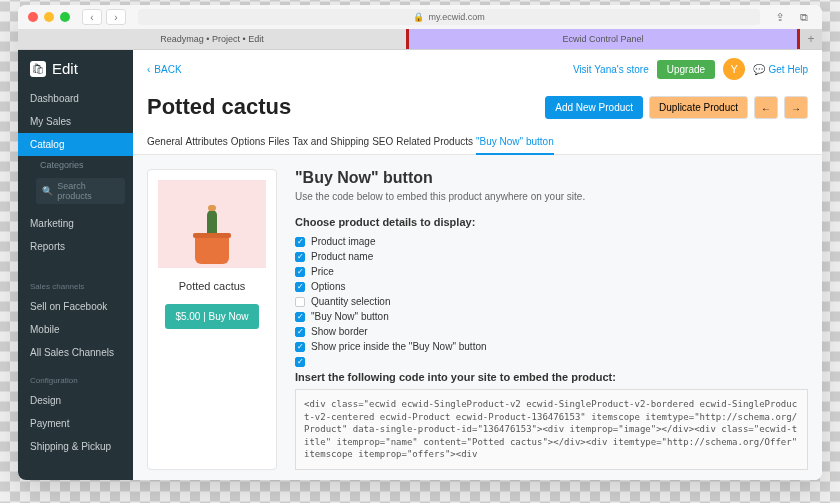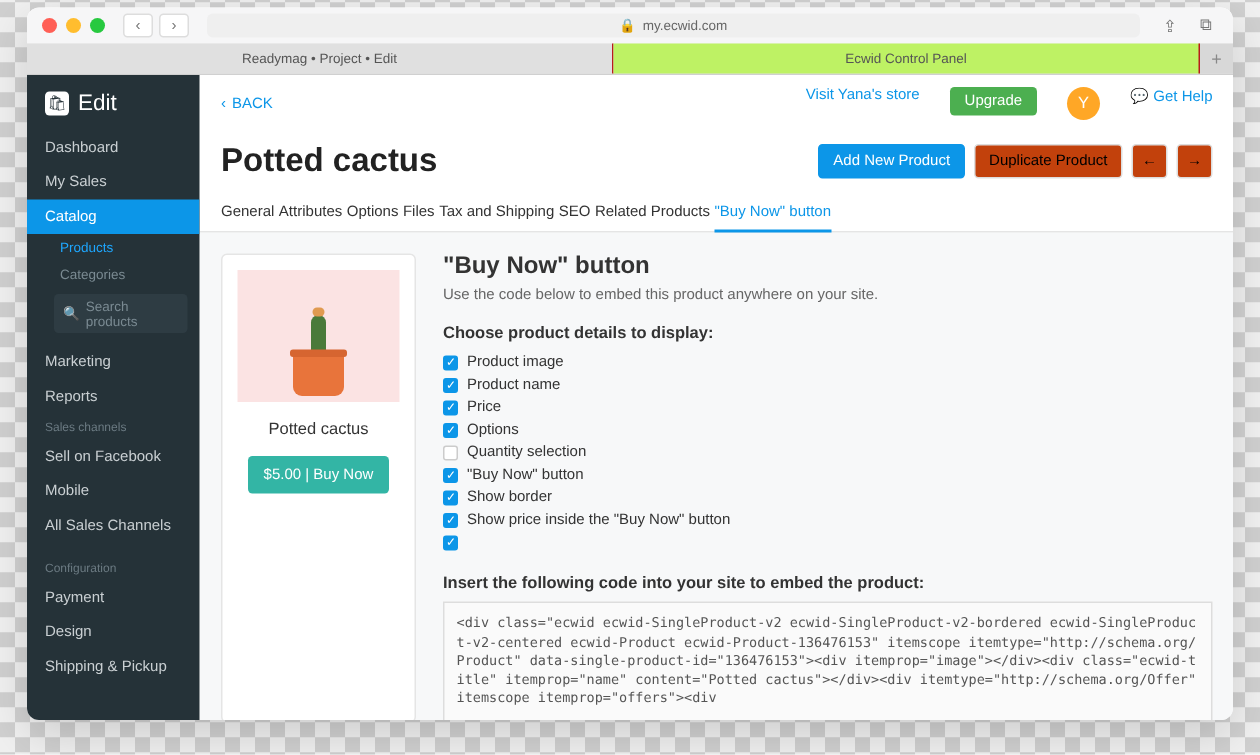--- a/index.html
+++ b/index.html
@@ -10,45 +10,45 @@
 .tl { width: 10px; height: 10px; border-radius: 50%; }
 .tl-red { background: #ff5f56; }
 .tl-yellow { background: #ffbd2e; }
 .tl-green { background: #27c93f; }
 .nav-btns { display: flex; gap: 4px; margin-left: 12px; }
 .nav-btn { width: 20px; height: 16px; border: 1px solid #ddd; border-radius: 3px; background: #fff; display: flex; align-items: center; justify-content: center; font-size: 10px; color: #777; }
 .url-bar { flex: 1; margin: 0 12px; background: #efefef; border-radius: 4px; height: 16px; display: flex; align-items: center; justify-content: center; font-size: 9px; color: #666; gap: 4px; }
 .url-actions { display: flex; gap: 8px; }
 .url-act { width: 16px; height: 16px; display: flex; align-items: center; justify-content: center; color: #777; font-size: 11px; }
 .tabs-row { height: 21px; background: #ececec; display: flex; border-bottom: 1px solid #d0d0d0; }
-.tab { flex: 1; font-size: 9px; display: flex; align-items: center; justify-content: center; color: #555; border-right: 1px solid #b91c1c; background: #e0e0e0; }
-.tab.active { background: #bef264; }
+.tab { flex: 1; font-size: 9px; display: flex; align-items: center; justify-content: center; color: #555; border-right: 3px solid #b91c1c; background: #e0e0e0; }
+.tab.active { background: #c4b5fd; }
 .tab-add { width: 22px; display: flex; align-items: center; justify-content: center; color: #888; font-size: 12px; background: #d8d8d8;}
 .app { flex: 1; display: flex; overflow: hidden; }
 .sidebar { width: 115px; background: #253238; color: #c9cfd2; font-size: 10px; display: flex; flex-direction: column; overflow-y: auto; }
 .logo { padding: 10px 12px; display: flex; align-items: center; gap: 6px; color: #fff; font-size: 15px; font-weight: 500; }
 .logo-icon { width: 16px; height: 16px; background: #fff; border-radius: 3px; display: flex; align-items: center; justify-content: center; color: #253238; font-size: 10px; }
 .side-head { padding: 4px 12px; font-size: 8px; color: #6b7a82; }
 .side-item { padding: 6px 12px; cursor: pointer; }
 .side-item.active { background: #0c96e8; color: #fff; }
 .side-sub { padding: 4px 12px 4px 22px; color: #7a8a92; font-size: 9px; }
 .side-sub.active { color: #1ea7ff; }
 .side-search { margin: 4px 8px 8px 18px; background: #2e3c43; border-radius: 3px; padding: 3px 6px; font-size: 9px; color: #7a8a92; display: flex; align-items: center; gap: 4px; }
 .main { flex: 1; background: #f7f8f9; overflow-y: auto; }
 .topbar { background: #fff; padding: 8px 14px; display: flex; align-items: center; justify-content: space-between; }
 .back { color: #0c96e8; font-size: 10px; display: flex; align-items: center; gap: 4px; }
-.top-right { display: flex; align-items: flex-start; gap: 20px; font-size: 10px; }
+.top-right { display: flex; align-items: center; gap: 8px; font-size: 10px; }
 .visit-link { color: #0c96e8; }
 .upgrade { background: #4caf50; color: #fff; padding: 4px 10px; border-radius: 3px; font-size: 10px; }
 .avatar { width: 22px; height: 22px; border-radius: 50%; background: #ffa726; display: flex; align-items: center; justify-content: center; color: #fff; font-size: 11px; }
 .help { color: #0c96e8; display: flex; align-items: center; gap: 3px; }
 .header-row { background: #fff; padding: 6px 14px 10px; display: flex; align-items: center; justify-content: space-between; }
 .h1 { font-size: 22px; font-weight: 700; color: #222; }
 .header-acts { display: flex; gap: 6px; }
-.btn { padding: 5px 9px; border-radius: 3px; font-size: 10px; border: 1px solid #ddd; background: #c2410c; display: flex; align-items: center; justify-content: center; }
+.btn { padding: 5px 9px; border-radius: 3px; font-size: 10px; border: 1px solid #ddd; background: #fdba74; display: flex; align-items: center; justify-content: center; }
 .btn-primary { background: #0c96e8; color: #fff; border-color: #0c96e8; }
 .btn-sq { width: 24px; }
 .tabs-nav { background: #fff; padding: 0 14px; display: flex; gap: 3px; font-size: 10px; color: #333; border-bottom: 1px solid #e5e5e5; }
 .tabnav-item { padding: 6px 0; cursor: pointer; }
 .tabnav-item.active { color: #0c96e8; border-bottom: 2px solid #0c96e8; margin-bottom: -1px; }
 .content { padding: 14px; display: flex; gap: 18px; }
 .product-card { width: 130px; background: #fff; border: 1px solid #e5e5e5; border-radius: 4px; padding: 10px; text-align: center; }
 .product-img { width: 100%; height: 88px; background: #fbe3e3; position: relative; display: flex; align-items: flex-end; justify-content: center; overflow: hidden; }
 .pot { width: 34px; height: 28px; background: #e8743b; border-radius: 0 0 6px 6px; position: relative; margin-bottom: 4px;}
 .pot:before { content: ""; position: absolute; top: -3px; left: -2px; right: -2px; height: 5px; background: #d66530; border-radius: 2px;}
@@ -98,35 +98,34 @@
 
   <div class="app">
     <div class="sidebar">
       <div class="logo">
         <div class="logo-icon">🛍</div>
         <span>Edit</span>
       </div>
       <div class="side-item">Dashboard</div>
       <div class="side-item">My Sales</div>
       <div class="side-item active">Catalog</div>
-      <div class="side-sub active">Products</div>
       <div class="side-sub">Categories</div>
       <div class="side-search">
         <span>🔍</span>
         <span>Search products</span>
       </div>
       <div class="side-item">Marketing</div>
       <div class="side-item">Reports</div>
-      <div class="side-head" style="margin-top:0">Sales channels</div>
+      <div class="side-head" style="margin-top:20px">Sales channels</div>
       <div class="side-item">Sell on Facebook</div>
       <div class="side-item">Mobile</div>
       <div class="side-item">All Sales Channels</div>
       <div class="side-head" style="margin-top:8px">Configuration</div>
+      <div class="side-item">Design</div>
       <div class="side-item">Payment</div>
-      <div class="side-item">Design</div>
       <div class="side-item">Shipping &amp; Pickup</div>
 
     </div>
 
     <div class="main">
       <div class="topbar">
         <div class="back">
           <span>‹</span>
           <span>BACK</span>
         </div>
@@ -211,20 +210,20 @@
               </div>
               <div class="cb-row">
                 <div class="cb"></div>
                 <span>Show price inside the "Buy Now" button</span>
               </div>
               <div class="cb-row">
                 <div class="cb"></div>
               </div>
             </div>
 
-          <h3 style="margin-top:14px">Insert the following code into your site to embed the product:</h3>
+          <h3 style="margin-top:2px">Insert the following code into your site to embed the product:</h3>
           <div class="code-box">&lt;div class="ecwid ecwid-SingleProduct-v2 ecwid-SingleProduct-v2-bordered ecwid-SingleProduct-v2-centered ecwid-Product ecwid-Product-136476153" itemscope itemtype="http://schema.org/Product" data-single-product-id="136476153"&gt;&lt;div itemprop="image"&gt;&lt;/div&gt;&lt;div class="ecwid-title" itemprop="name" content="Potted cactus"&gt;&lt;/div&gt;&lt;div itemtype="http://schema.org/Offer" itemscope itemprop="offers"&gt;&lt;div</div>
         </div>
       </div>
 
     </div>
   </div>
 </div>
 
 </body></html>

